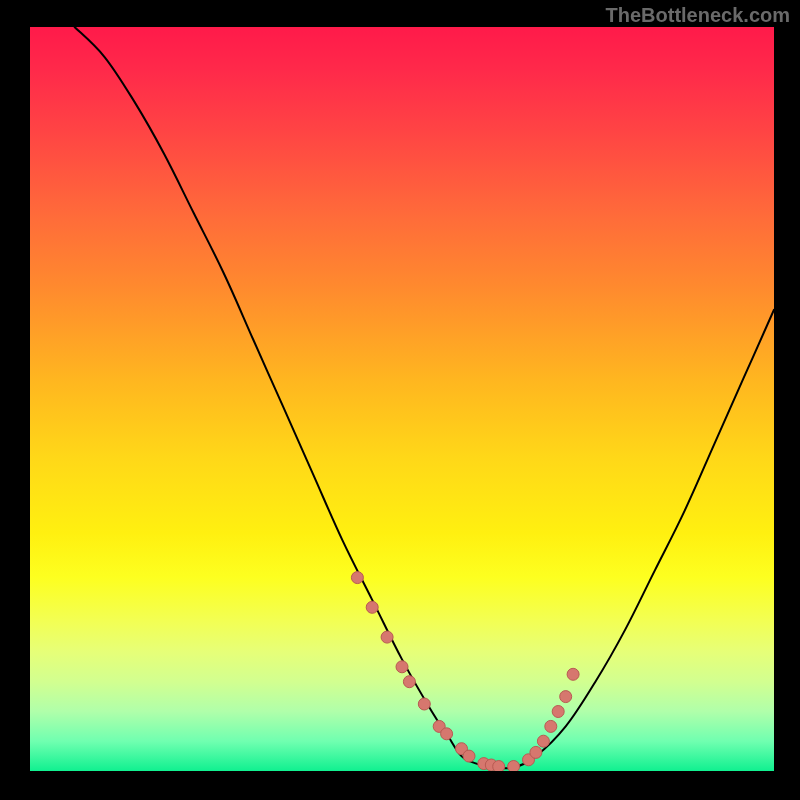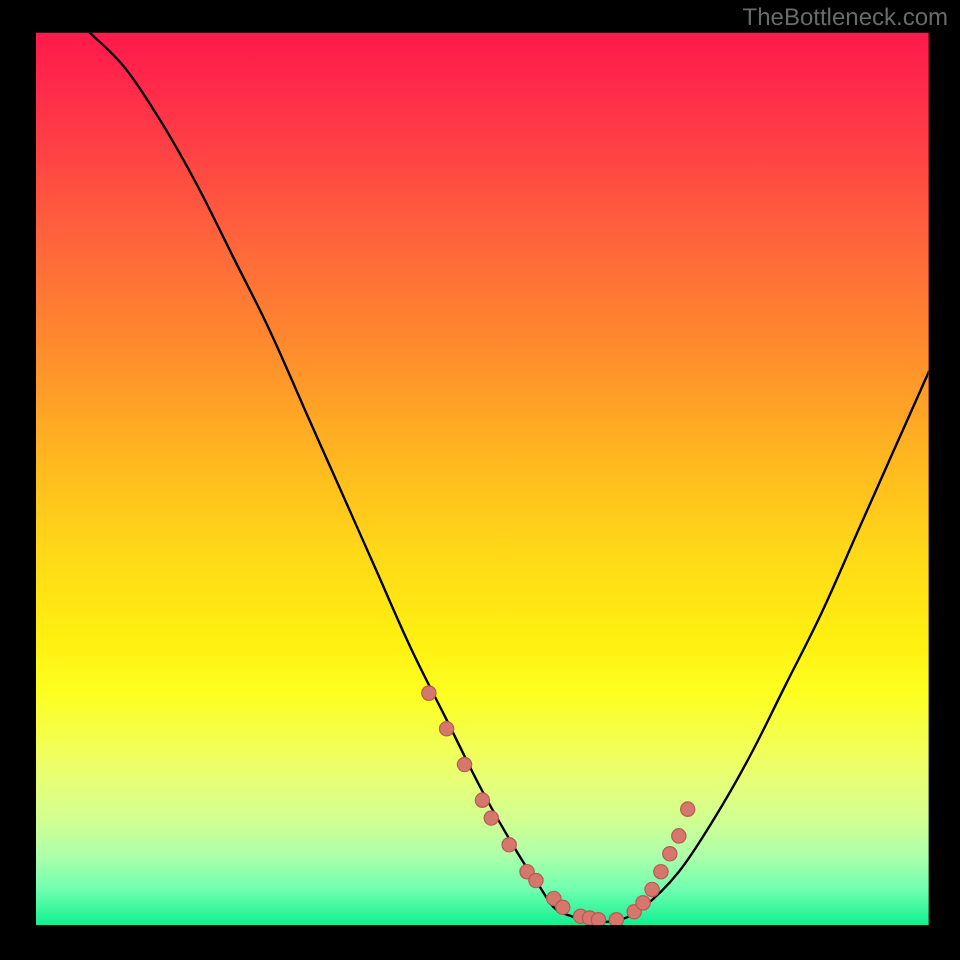--- a/index.html
+++ b/index.html
@@ -4,21 +4,21 @@
 <style>
   * { margin: 0; padding: 0; box-sizing: border-box; }
   html, body { width: 800px; height: 800px; background: #000; overflow: hidden; }
   .container { position: relative; width: 800px; height: 800px; }
   .watermark {
     position: absolute;
     top: 4px;
     right: 10px;
     font-family: Arial, sans-serif;
     font-size: 20px;
-    font-weight: normal;
+    font-weight: bold;
     color: #6a6a6a;
     z-index: 10;
   }
   .plot-area {
     position: absolute;
     left: 30px;
     top: 27px;
     width: 744px;
     height: 744px;
     overflow: hidden;

